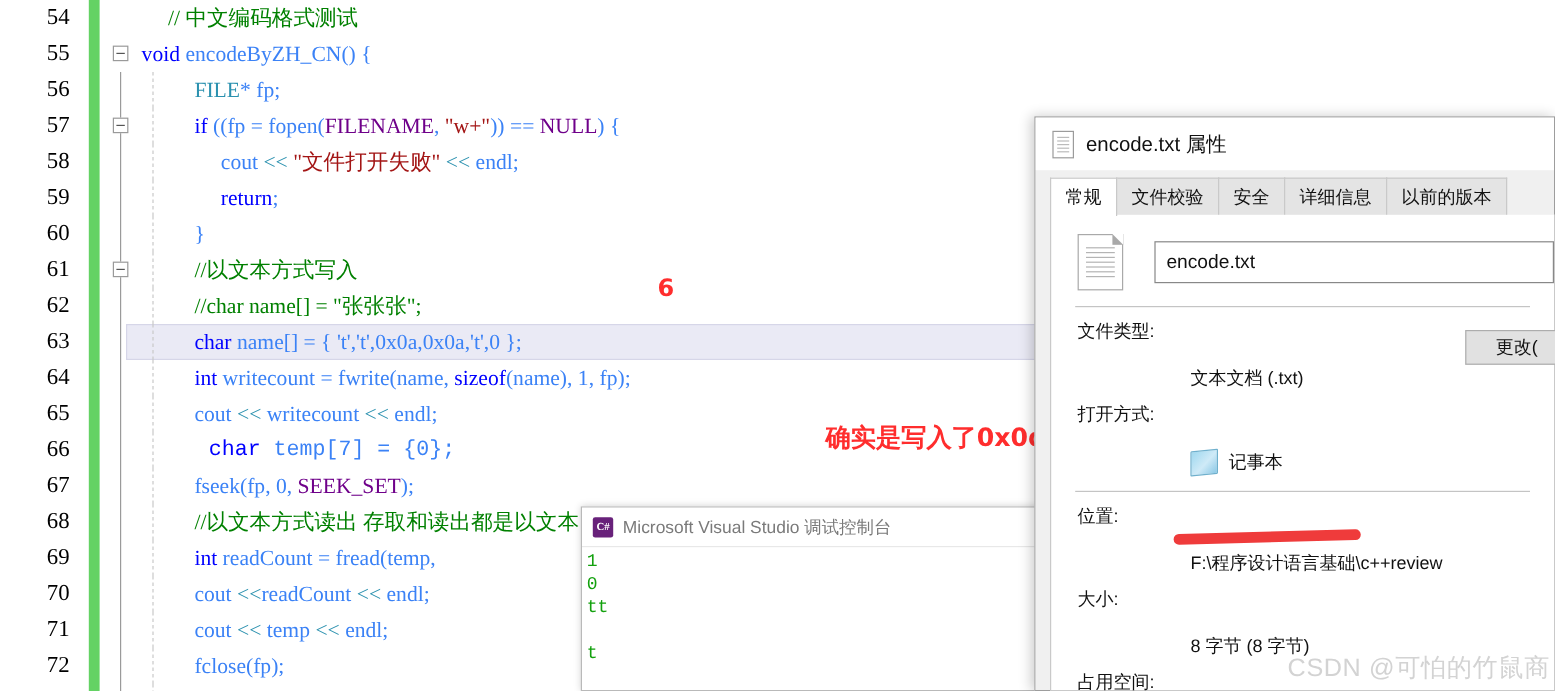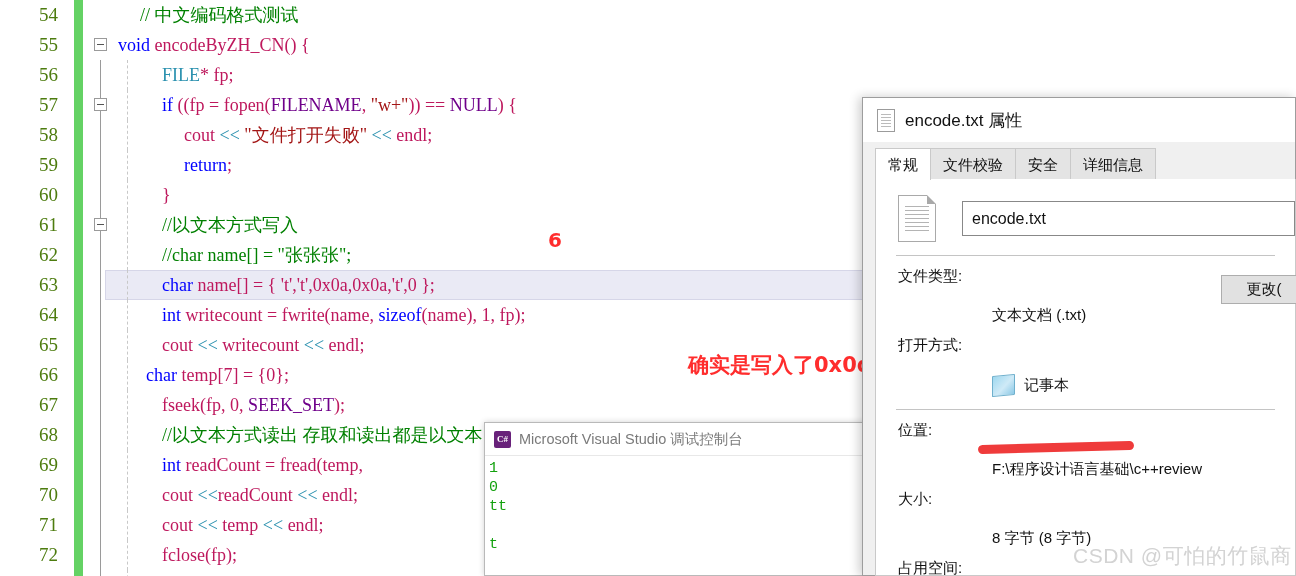--- a/index.html
+++ b/index.html
@@ -13,42 +13,42 @@
   
   #editor{position:absolute;inset:0;background:#ffffff;}
 
   .code-row{
     position:relative;height:30px;line-height:30px;
     font-family:"Liberation Serif","DejaVu Serif",serif;
     font-size:18px;white-space:pre;
   }
   .ln{
     position:absolute;left:0;top:0;width:58px;text-align:right;
-    color:#4d7c0f;font-family:"Liberation Serif",serif;font-size:19px;
+    color:#000000;font-family:"Liberation Serif",serif;font-size:19px;
   }
   .changebar{position:absolute;left:74px;top:0;width:9px;height:30px;background:#64d264;}
   .guide{position:absolute;width:1px;top:0;height:30px;border-left:1px dashed #c8c8c8;}
   .vline{position:absolute;width:0;top:0;height:30px;border-left:1px solid #9a9a9a;}
   .fold{
     position:absolute;left:94px;top:8px;width:13px;height:13px;
     border:1px solid #9a9a9a;background:#fff;box-sizing:border-box;
   }
   .fold:before{
     content:"";position:absolute;left:2px;top:5px;width:7px;height:1px;background:#555;
   }
   .codetext{position:absolute;left:118px;top:0;}
   .hl-row{position:absolute;left:105px;top:0;right:0;height:30px;background:#eaeaf5;border:1px solid #d6d6e8;box-sizing:border-box;}
 
   
   .k{color:#0000ff;}      
   .t{color:#2b91af;}      
   .c{color:#008000;}      
   .s{color:#a31515;}      
   .m{color:#6f008a;}      
-  .p{color:#be185d;}      
+  .p{color:#3b82f6;}      
 
   
   .annot{position:absolute;color:#ff2d2d;font-family:"DejaVu Sans",sans-serif;}
   #annot-six{left:548px;top:228px;font-size:20px;font-weight:bold;}
   #annot-0d0a{left:688px;top:351px;font-size:21px;font-weight:bold;white-space:nowrap;}
   #redline{position:absolute;left:978px;top:443px;width:156px;height:9px;background:#ef3b3b;border-radius:5px;transform:rotate(-1.5deg);}
 
   
   #console{
     position:absolute;left:484px;top:422px;width:396px;height:154px;
@@ -154,21 +154,21 @@
     <div class="code-row" style="top: 60px; position: absolute; left: 0px; right: 0px;"><span class="ln">56</span><span class="changebar"></span><span class="vline" style="left: 100px;"></span><span class="guide" style="left: 127px;"></span><span class="codetext" style="left: 162px;"><span class="t">FILE</span><span class="p">* fp;</span></span></div>
     <div class="code-row" style="top: 90px; position: absolute; left: 0px; right: 0px;"><span class="ln">57</span><span class="changebar"></span><span class="vline" style="left: 100px;"></span><span class="guide" style="left: 127px;"></span><span class="fold"></span><span class="codetext" style="left: 162px;"><span class="k">if</span><span class="p"> ((fp = fopen(</span><span class="m">FILENAME</span><span class="p">, </span><span class="s">"w+"</span><span class="p">)) == </span><span class="m">NULL</span><span class="p">) {</span></span></div>
     <div class="code-row" style="top: 120px; position: absolute; left: 0px; right: 0px;"><span class="ln">58</span><span class="changebar"></span><span class="vline" style="left: 100px;"></span><span class="guide" style="left: 127px;"></span><span class="codetext" style="left: 184px;"><span class="p">cout </span><span class="t">&lt;&lt;</span><span class="s"> "文件打开失败"</span><span class="t"> &lt;&lt;</span><span class="p"> endl;</span></span></div>
     <div class="code-row" style="top: 150px; position: absolute; left: 0px; right: 0px;"><span class="ln">59</span><span class="changebar"></span><span class="vline" style="left: 100px;"></span><span class="guide" style="left: 127px;"></span><span class="codetext" style="left: 184px;"><span class="k">return</span><span class="p">;</span></span></div>
     <div class="code-row" style="top: 180px; position: absolute; left: 0px; right: 0px;"><span class="ln">60</span><span class="changebar"></span><span class="vline" style="left: 100px;"></span><span class="guide" style="left: 127px;"></span><span class="codetext" style="left: 162px;"><span class="p">}</span></span></div>
     <div class="code-row" style="top: 210px; position: absolute; left: 0px; right: 0px;"><span class="ln">61</span><span class="changebar"></span><span class="vline" style="left: 100px;"></span><span class="guide" style="left: 127px;"></span><span class="fold"></span><span class="codetext" style="left: 162px;"><span class="c">//以文本方式写入</span></span></div>
     <div class="code-row" style="top: 240px; position: absolute; left: 0px; right: 0px;"><span class="ln">62</span><span class="changebar"></span><span class="vline" style="left: 100px;"></span><span class="guide" style="left: 127px;"></span><span class="codetext" style="left: 162px;"><span class="c">//char name[] = "张张张";</span></span></div>
     <div class="code-row" style="top: 270px; position: absolute; left: 0px; right: 0px;"><div class="hl-row"></div><span class="ln">63</span><span class="changebar"></span><span class="vline" style="left: 100px;"></span><span class="guide" style="left: 127px;"></span><span class="codetext" style="left: 162px;"><span class="k">char</span><span class="p"> name[] = { 't','t',0x0a,0x0a,'t',0 };</span></span></div>
     <div class="code-row" style="top: 300px; position: absolute; left: 0px; right: 0px;"><span class="ln">64</span><span class="changebar"></span><span class="vline" style="left: 100px;"></span><span class="guide" style="left: 127px;"></span><span class="codetext" style="left: 162px;"><span class="k">int</span><span class="p"> writecount = fwrite(name, </span><span class="k">sizeof</span><span class="p">(name), 1, fp);</span></span></div>
     <div class="code-row" style="top: 330px; position: absolute; left: 0px; right: 0px;"><span class="ln">65</span><span class="changebar"></span><span class="vline" style="left: 100px;"></span><span class="guide" style="left: 127px;"></span><span class="codetext" style="left: 162px;"><span class="p">cout </span><span class="t">&lt;&lt;</span><span class="p"> writecount </span><span class="t">&lt;&lt;</span><span class="p"> endl;</span></span></div>
-    <div class="code-row" style="top: 360px; position: absolute; left: 0px; right: 0px;"><span class="ln">66</span><span class="changebar"></span><span class="vline" style="left: 100px;"></span><span class="guide" style="left: 127px;"></span><span class="codetext" style="left: 146px;"><span class="k">char</span><span class="p"> temp[7] = {0};</span></span></div>
+    <div class="code-row" style="top: 360px; position: absolute; left: 0px; right: 0px;"><span class="ln">66</span><span class="changebar"></span><span class="vline" style="left: 100px;"></span><span class="guide" style="left: 127px;"></span><span class="codetext" style="left: 174px; font-family: Liberation Mono, monospace;"><span class="k">char</span><span class="p"> temp[7] = {0};</span></span></div>
     <div class="code-row" style="top: 390px; position: absolute; left: 0px; right: 0px;"><span class="ln">67</span><span class="changebar"></span><span class="vline" style="left: 100px;"></span><span class="guide" style="left: 127px;"></span><span class="codetext" style="left: 162px;"><span class="p">fseek(fp, 0, </span><span class="m">SEEK_SET</span><span class="p">);</span></span></div>
     <div class="code-row" style="top: 420px; position: absolute; left: 0px; right: 0px;"><span class="ln">68</span><span class="changebar"></span><span class="vline" style="left: 100px;"></span><span class="guide" style="left: 127px;"></span><span class="codetext" style="left: 162px;"><span class="c">//以文本方式读出 存取和读出都是以文本 控制台也是GBK编码 因此</span></span></div>
     <div class="code-row" style="top: 450px; position: absolute; left: 0px; right: 0px;"><span class="ln">69</span><span class="changebar"></span><span class="vline" style="left: 100px;"></span><span class="guide" style="left: 127px;"></span><span class="codetext" style="left: 162px;"><span class="k">int</span><span class="p"> readCount = fread(temp,</span></span></div>
     <div class="code-row" style="top: 480px; position: absolute; left: 0px; right: 0px;"><span class="ln">70</span><span class="changebar"></span><span class="vline" style="left: 100px;"></span><span class="guide" style="left: 127px;"></span><span class="codetext" style="left: 162px;"><span class="p">cout </span><span class="t">&lt;&lt;</span><span class="p">readCount </span><span class="t">&lt;&lt;</span><span class="p"> endl;</span></span></div>
     <div class="code-row" style="top: 510px; position: absolute; left: 0px; right: 0px;"><span class="ln">71</span><span class="changebar"></span><span class="vline" style="left: 100px;"></span><span class="guide" style="left: 127px;"></span><span class="codetext" style="left: 162px;"><span class="p">cout </span><span class="t">&lt;&lt;</span><span class="p"> temp </span><span class="t">&lt;&lt;</span><span class="p"> endl;</span></span></div>
     <div class="code-row" style="top: 540px; position: absolute; left: 0px; right: 0px;"><span class="ln">72</span><span class="changebar"></span><span class="vline" style="left: 100px;"></span><span class="guide" style="left: 127px;"></span><span class="codetext" style="left: 162px;"><span class="p">fclose(fp);</span></span></div>
     <div class="code-row" style="top: 570px; position: absolute; left: 0px; right: 0px;"><span class="ln">73</span><span class="changebar"></span><span class="vline" style="left: 100px;"></span><span class="guide" style="left: 127px;"></span><span class="codetext" style="left: 140px;"><span class="p">}</span></span></div>
   </div>
 
 <div class="annot" id="annot-six">6</div>
@@ -195,20 +195,21 @@
   <div id="props-titlebar">
     <span class="doc-ico"></span>
     <span id="props-title-text">encode.txt 属性</span>
   </div>
   <div id="props-body">
     <div id="tabstrip">
         <div class="tab active">常规</div>
         <div class="tab">文件校验</div>
         <div class="tab">安全</div>
         <div class="tab">详细信息</div>
+        <div class="tab">以前的版本</div>
       </div>
     <div id="tabpanel">
       <div id="name-row">
         <span class="big-doc-ico"></span>
         <div id="name-field">encode.txt</div>
       </div>
       <div class="sep"></div>
       <div id="rows-a">
           <div class="info-row">
             <span class="info-label">文件类型:</span>

